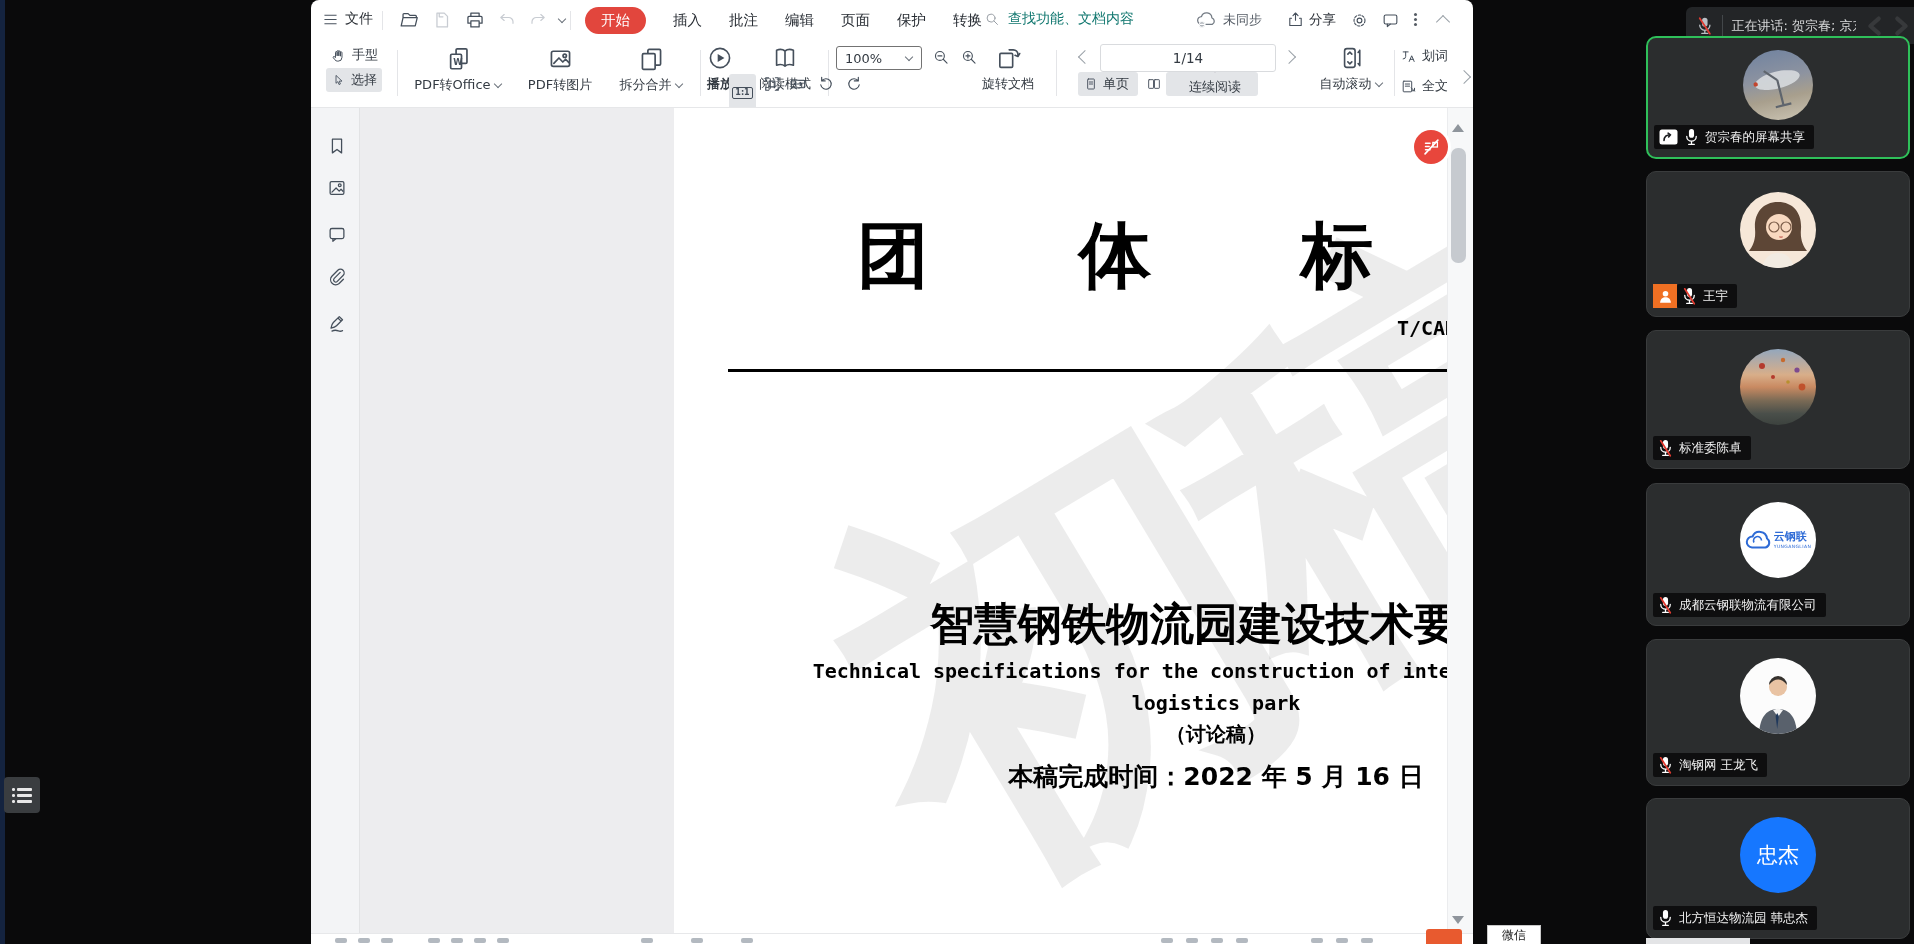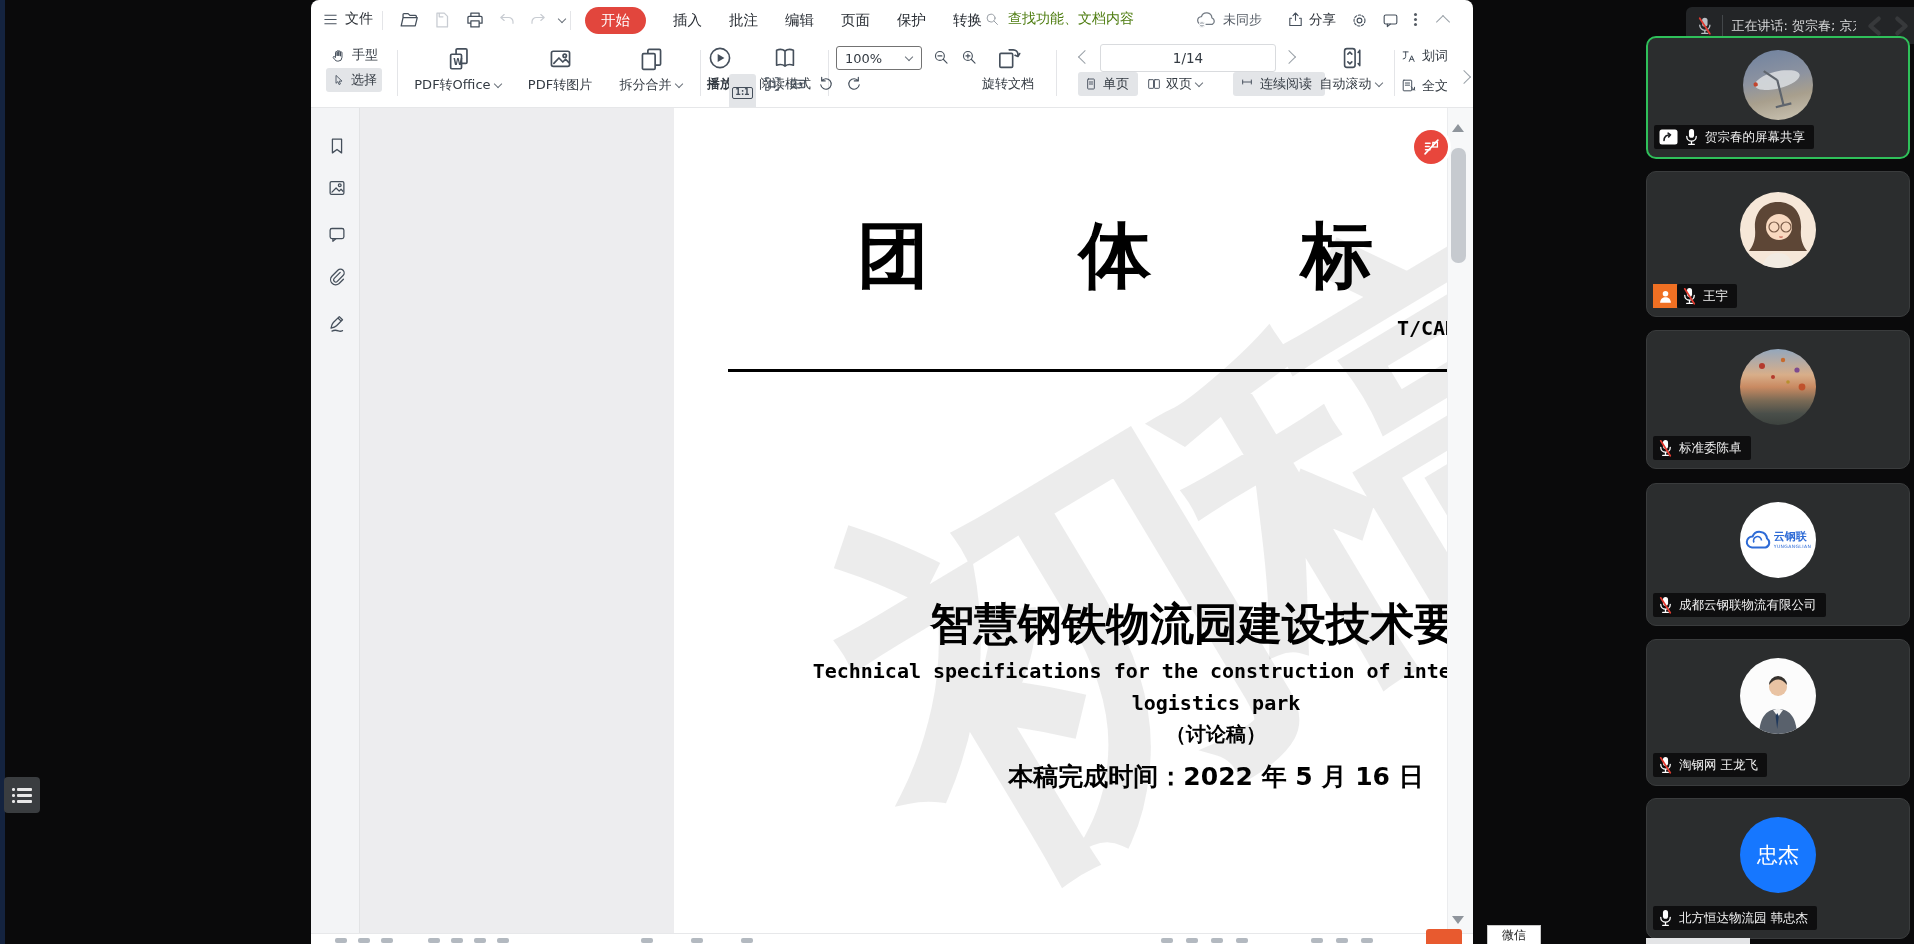--- a/index.html
+++ b/index.html
@@ -108,21 +108,21 @@
         <span class="tab">页面</span>
         <span class="tab">保护</span>
         <span class="tab">转换</span>
       </nav>
 
     <div class="abs" style="left:673px;top:10px;display:flex;align-items:center;gap:7px;">
       <svg class="ic" width="17" height="17" viewBox="0 0 24 24" style="opacity:.55">
           <circle cx="10" cy="10" r="5.6"></circle>
           <path d="M14.2 14.2 L19 19"></path>
         </svg>
-      <span style="font-size:14px;color:#4d7c0f;">查找功能、文档内容</span>
+      <span style="font-size:14px;color:#0f766e;">查找功能、文档内容</span>
     </div>
 
     <div class="abs" style="left:883px;top:9px;display:flex;align-items:center;gap:5px;">
       <svg class="ic" width="24" height="22" viewBox="0 0 24 24" style="opacity:.75">
         <path d="M7.3 16.8 a4.3 4.3 0 0 1 -.2 -8.6 A5.8 5.8 0 0 1 18.4 9.6 a3.9 3.9 0 0 1 .4 7.2 h-7"></path>
         <circle cx="7.6" cy="16.8" r="3.1" style="fill:#959ca4;stroke:#fff;stroke-width:1;"></circle>
         <path d="M6 16.8 h3.2" style="stroke:#fff;stroke-width:1.4;"></path>
       </svg>
       <span style="font-size:13px;color:#565d66;">未同步</span>
     </div>
@@ -256,21 +256,21 @@
         </svg>
       <span class="tb-label">单页</span>
     </div>
     <div class="abs" style="left:831px;top:72px;width:66px;height:24px;display:flex;align-items:center;gap:4px;padding-left:4px;box-sizing:border-box;">
       <svg class="ic" width="16" height="16" viewBox="0 0 24 24">
           <rect x="4" y="5.5" width="7.3" height="13" rx="0.8"></rect>
           <rect x="12.7" y="5.5" width="7.3" height="13" rx="0.8"></rect>
         </svg>
       <span class="tb-label"><span>双页</span> <span class="caret"></span></span>
     </div>
-    <div class="abs activebg" style="left:922px;top:72px;width:92px;height:24px;display:flex;align-items:center;gap:5px;padding-left:6px;box-sizing:border-box;">
+    <div class="abs activebg" style="left:855px;top:72px;width:92px;height:24px;display:flex;align-items:center;gap:5px;padding-left:6px;box-sizing:border-box;flex-direction:column;">
       <svg class="ic" width="16" height="16" viewBox="0 0 24 24">
           <path d="M5.5 6 v6 M18.5 6 v6 M5.5 9 h13"></path>
         </svg>
       <span class="tb-label">连续阅读</span>
     </div>
 
     <div class="tb-big" style="left:1003px;top:44px;width:74px;">
       <svg class="ic" width="28" height="28" viewBox="0 0 24 24">
         <rect x="6.5" y="4" width="9" height="16" rx="2"></rect>
           <path d="M9.3 8.7 L11 7 l1.7 1.7 M9.3 15.3 L11 17 l1.7 -1.7 M19.5 5.5 v13 M19.5 5.5 l-1.4 1.7 M19.5 18.5 l-1.4 -1.7"></path>
@@ -278,21 +278,21 @@
       <span class="tb-label"><span>自动滚动</span> <span class="caret"></span></span>
     </div>
     <div class="mdiv" style="left:1083px;top:50px;height:46px;"></div>
 
     <div class="abs" style="left:1089px;top:47px;display:flex;align-items:center;gap:5px;">
       <svg class="ic" width="17" height="17" viewBox="0 0 24 24">
           <path d="M4.5 5.5 h7 M8 5.5 v6.5 a3.5 3.5 0 0 1 -3.5 3.5 M13 19 l3.5 -8 3.5 8 M14.3 16 h4.4"></path>
         </svg>
       <span class="tb-label">划词</span>
     </div>
-    <div class="abs" style="left:1089px;top:77px;display:flex;align-items:flex-start;gap:5px;">
+    <div class="abs" style="left:1089px;top:77px;display:flex;align-items:flex-end;gap:5px;">
       <svg class="ic" width="17" height="17" viewBox="0 0 24 24">
           <rect x="4.5" y="4.5" width="12" height="15" rx="1"></rect>
           <path d="M7.5 8.5 h6 M7.5 11.5 h6 M16 14 l4.5 4.5 M20.5 14.5 v3.5 h-3.5"></path>
         </svg>
       <span class="tb-label">全文</span>
     </div>
     <span class="chev right abs" style="left:1148px;top:72px;"></span>
 
     <div class="abs" style="left:0;top:107px;width:1162px;height:1px;background:#e6e7e9;"></div>
 

